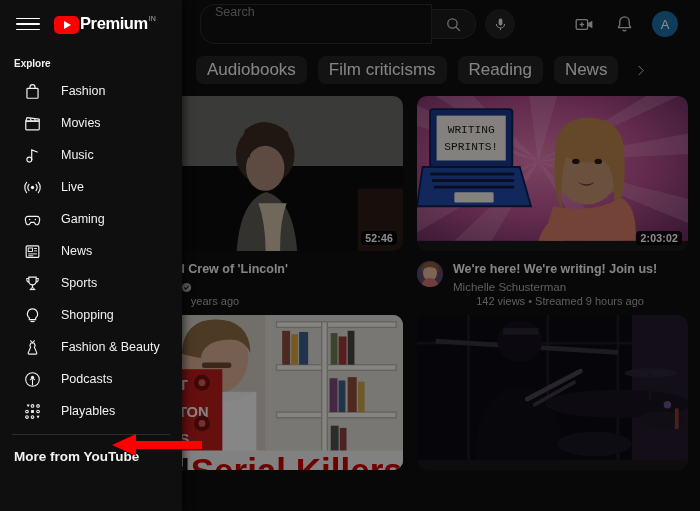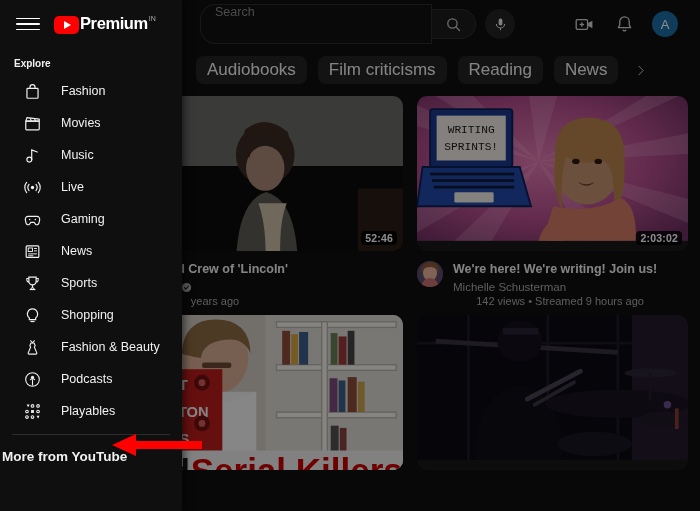--- a/index.html
+++ b/index.html
@@ -148,21 +148,21 @@
     padding-left:14px; cursor:pointer; border-radius:10px;
     margin:0 6px 0 6px;
   }
   .nav-ico {
     width:24px; height:24px; flex:0 0 24px;
     display:flex; align-items:center; justify-content:center;
   }
   .nav-label { color:#f1f1f1; font-size:12.5px; margin-left:17px; white-space:nowrap; }
   .divider { height:1px; background:#2b2b2b; margin:7px 12px 0 12px; }
   .more-title {
-    color:#f1f1f1; font-size:13.5px; font-weight:bold; padding:14px 0 0 2px;
+    color:#f1f1f1; font-size:13.5px; font-weight:bold; padding:14px 0 0 14px;
   }
 
   
   #arrow { position:absolute; left:112px; top:432px; z-index:20; pointer-events:none; }
 </style>
 </head>
 <body>
 
 <div id="root">
 

